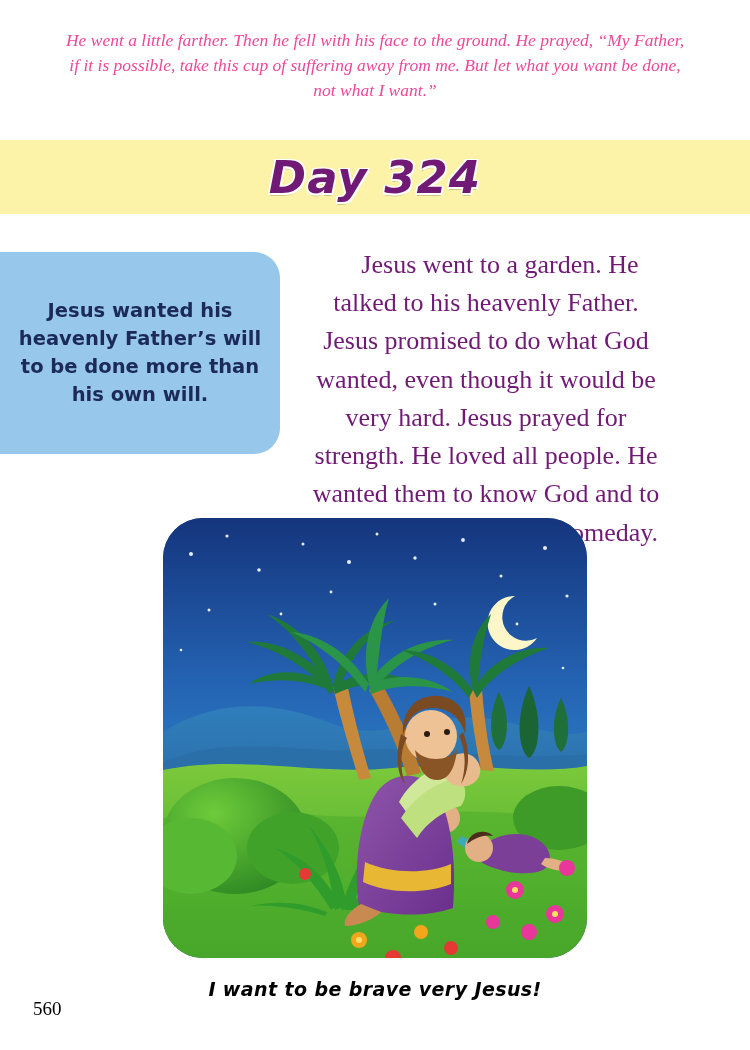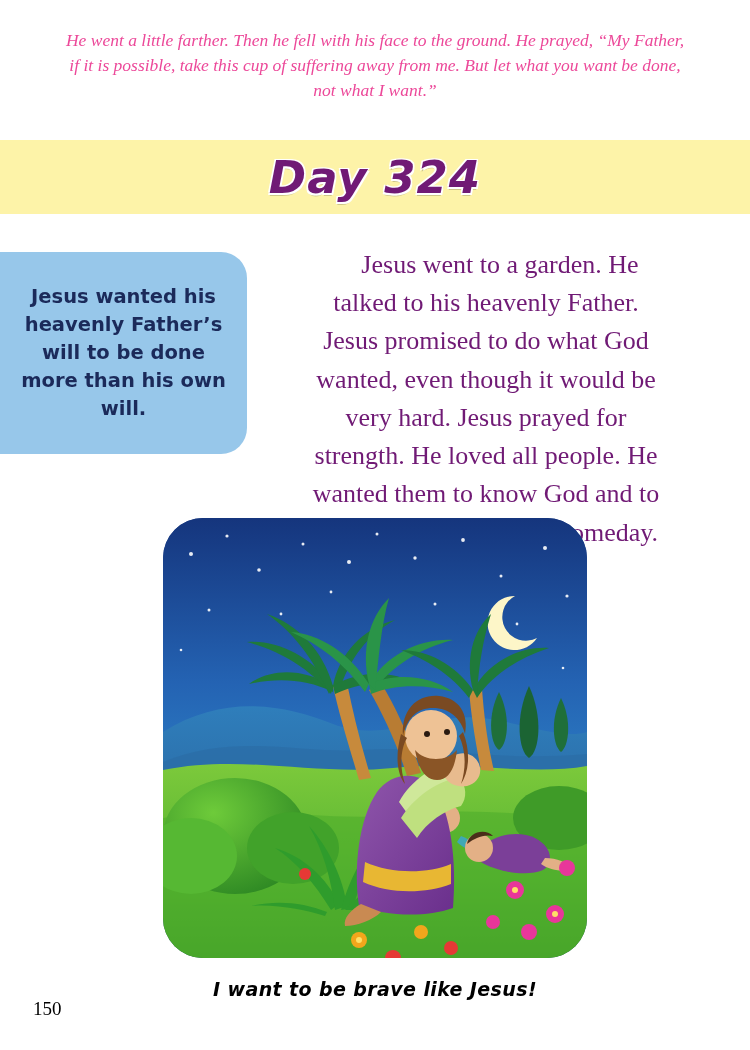--- a/index.html
+++ b/index.html
@@ -64,21 +64,21 @@
       -1.5px  1.5px 0 #fff,
        1.5px  1.5px 0 #fff,
        0 3px 0 rgba(0,0,0,0.18);
   }
 
   
   .keypoint-box {
     position: absolute;
     top: 252px;
     left: 0;
-    width: 247px;
+    width: 280px;
     height: 202px;
     background: #97c7ea;
     border-radius: 0 26px 26px 0;
     display: flex;
     align-items: center;
     justify-content: center;
     box-sizing: border-box;
     padding: 21px 16px;
   }
   .keypoint-text {
@@ -333,16 +333,16 @@
         </g>
         <g fill="#ffe066">
           <circle cx="196" cy="422" r="3"></circle>
             <circle cx="352" cy="372" r="3"></circle>
           <circle cx="392" cy="396" r="3"></circle>
         </g>
       </g>
     </svg>
   </div>
 
-  <div class="caption">I want to be brave like Jesus!</div>
-
-  <div class="page-number">150</div>
+  <div class="caption">I want to be brave very Jesus!</div>
+
+  <div class="page-number">560</div>
 </div>
 
 </body></html>

